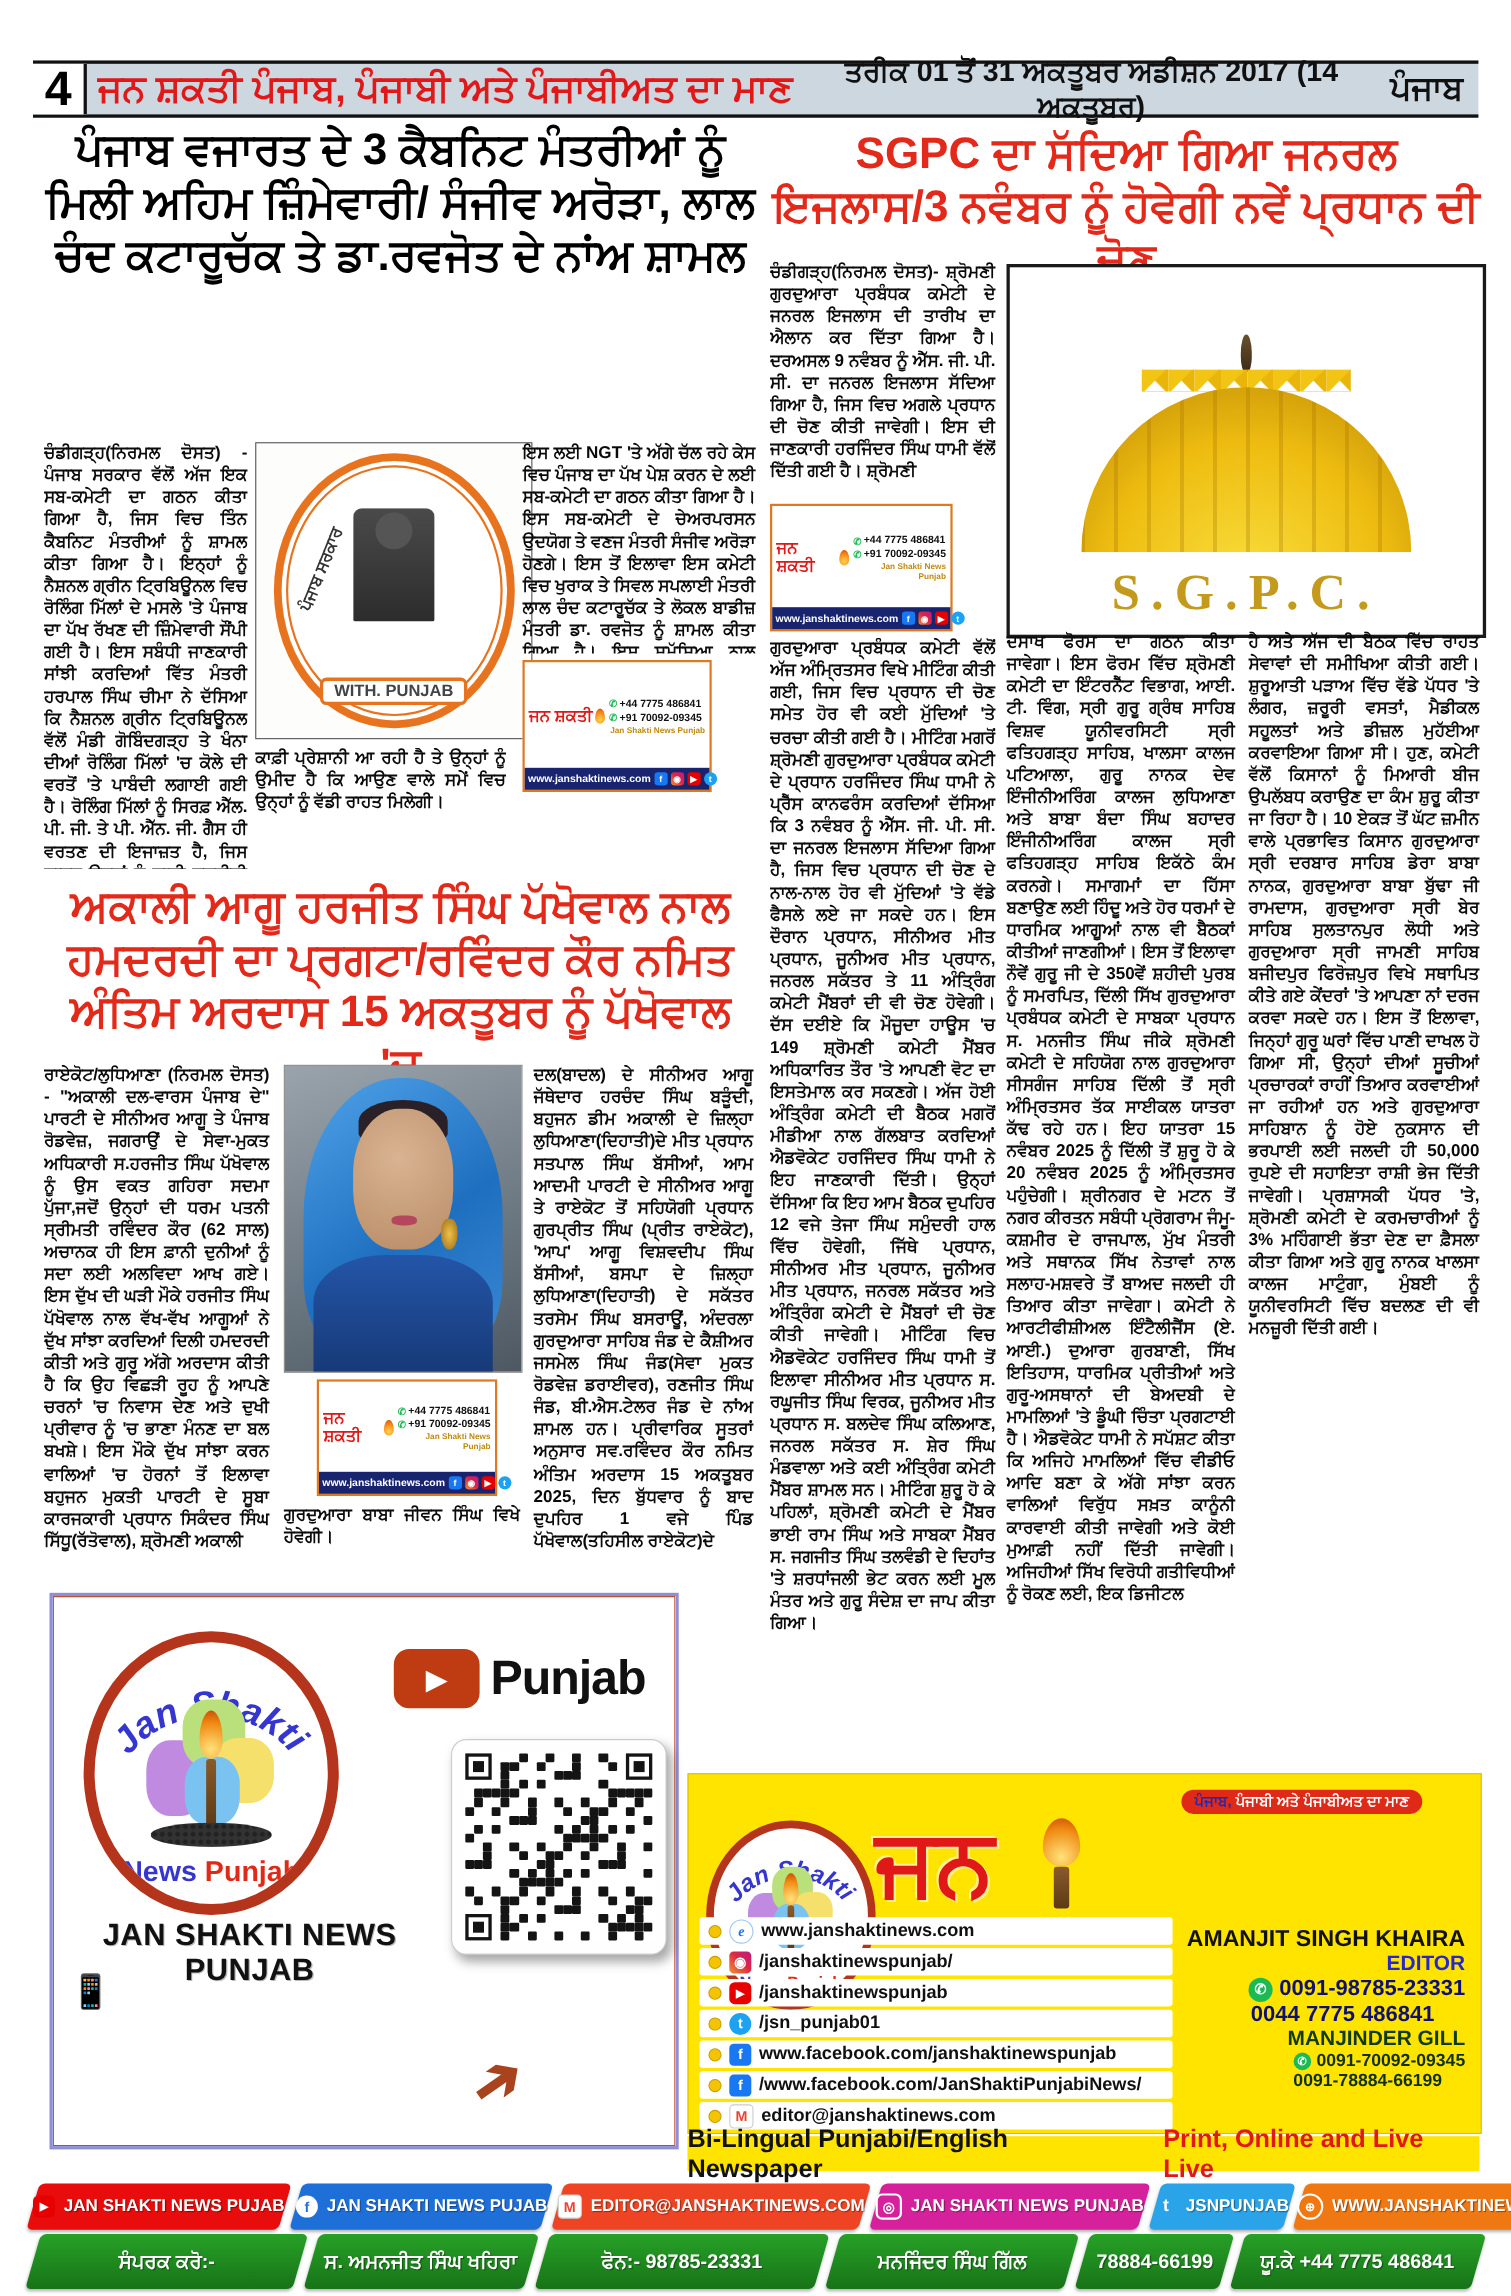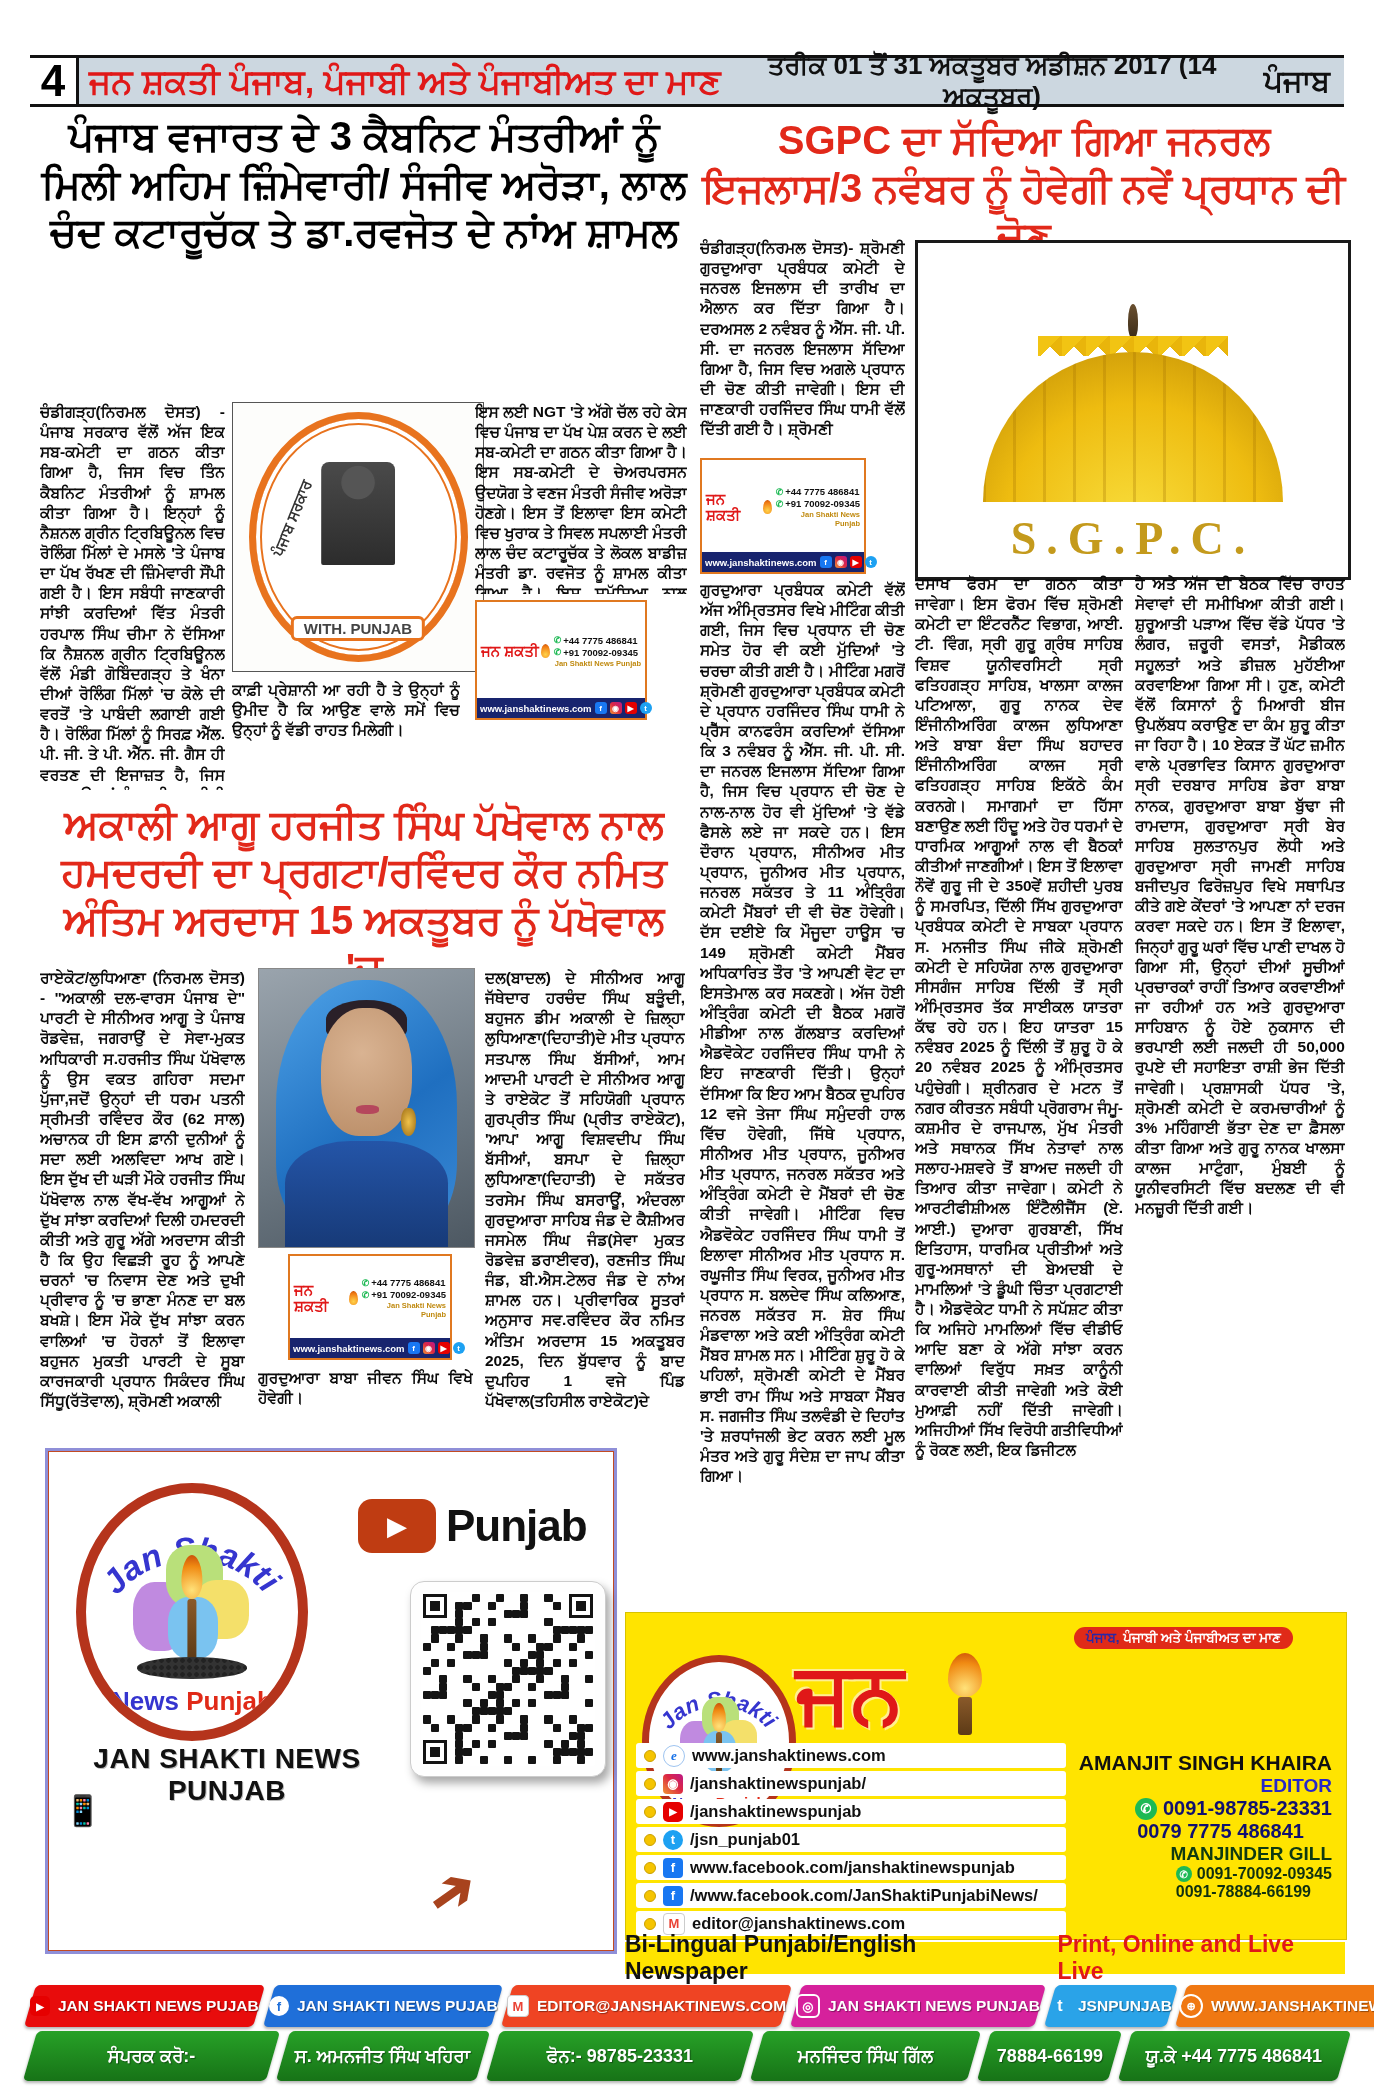--- a/index.html
+++ b/index.html
@@ -412,21 +412,21 @@
 
   <div class="sub-title pa" style="position:absolute;left:14px;top:292px;width:330px;text-align:center;">JAN SHAKTI NEWS PUNJAB</div>
   <div style="position:absolute;left:16px;top:342px;width:340px;display:flex;align-items:center;gap:8px;">
     <span class="phone-ic">📱</span>
   </div>
   <div class="scan-arrow" style="position:absolute;left:380px;top:408px;">➔</div>
 </div>
 
 <div class="abs headline red pa" style="left:700px;top:116px;width:648px;font-size:40px;">SGPC ਦਾ ਸੱਦਿਆ ਗਿਆ ਜਨਰਲ ਇਜਲਾਸ/3 ਨਵੰਬਰ ਨੂੰ ਹੋਵੇਗੀ ਨਵੇਂ ਪ੍ਰਧਾਨ ਦੀ ਚੋਣ</div>
 
-<div class="abs bcol pa" style="left:700px;top:238px;width:205px;height:215px;">ਚੰਡੀਗੜ੍ਹ(ਨਿਰਮਲ ਦੋਸਤ)- ਸ਼੍ਰੋਮਣੀ ਗੁਰਦੁਆਰਾ ਪ੍ਰਬੰਧਕ ਕਮੇਟੀ ਦੇ ਜਨਰਲ ਇਜਲਾਸ ਦੀ ਤਾਰੀਖ ਦਾ ਐਲਾਨ ਕਰ ਦਿੱਤਾ ਗਿਆ ਹੈ। ਦਰਅਸਲ 2 ਨਵੰਬਰ ਨੂੰ ਐੱਸ. ਜੀ. ਪੀ. ਸੀ. ਦਾ ਜਨਰਲ ਇਜਲਾਸ ਸੱਦਿਆ ਗਿਆ ਹੈ, ਜਿਸ ਵਿਚ ਅਗਲੇ ਪ੍ਰਧਾਨ ਦੀ ਚੋਣ ਕੀਤੀ ਜਾਵੇਗੀ। ਇਸ ਦੀ ਜਾਣਕਾਰੀ ਹਰਜਿੰਦਰ ਸਿੰਘ ਧਾਮੀ ਵੱਲੋਂ ਦਿੱਤੀ ਗਈ ਹੈ। ਸ਼੍ਰੋਮਣੀ</div>
+<div class="abs bcol pa" style="left:700px;top:238px;width:205px;height:215px;">ਚੰਡੀਗੜ੍ਹ(ਨਿਰਮਲ ਦੋਸਤ)- ਸ਼੍ਰੋਮਣੀ ਗੁਰਦੁਆਰਾ ਪ੍ਰਬੰਧਕ ਕਮੇਟੀ ਦੇ ਜਨਰਲ ਇਜਲਾਸ ਦੀ ਤਾਰੀਖ ਦਾ ਐਲਾਨ ਕਰ ਦਿੱਤਾ ਗਿਆ ਹੈ। ਦਰਅਸਲ 9 ਨਵੰਬਰ ਨੂੰ ਐੱਸ. ਜੀ. ਪੀ. ਸੀ. ਦਾ ਜਨਰਲ ਇਜਲਾਸ ਸੱਦਿਆ ਗਿਆ ਹੈ, ਜਿਸ ਵਿਚ ਅਗਲੇ ਪ੍ਰਧਾਨ ਦੀ ਚੋਣ ਕੀਤੀ ਜਾਵੇਗੀ। ਇਸ ਦੀ ਜਾਣਕਾਰੀ ਹਰਜਿੰਦਰ ਸਿੰਘ ਧਾਮੀ ਵੱਲੋਂ ਦਿੱਤੀ ਗਈ ਹੈ। ਸ਼੍ਰੋਮਣੀ</div>
 
 <div class="abs mini" style="left:700px;top:458px;width:162px;height:112px;">
   <div class="top">
     <div class="mlogo pa">
       <span>ਜਨ ਸ਼ਕਤੀ</span>
       <span class="flame"></span>
     </div>
     <div class="ph">
       <div class="row">
           <span class="wa">✆</span>
@@ -498,21 +498,21 @@
   <div class="subnp" style="left:300px;top:128px;position:absolute;">Punjabi Newspaper</div>
 
   <div class="rcol" style="right:14px;top:138px;width:260px;">
     <div class="ename">AMANJIT SINGH KHAIRA</div>
     <div class="etitle">EDITOR</div>
     <div class="ephone">
         <span class="wa-dot">✆</span>
         <span>0091-98785-23331</span>
       </div>
     <div class="ephone" style="padding-right:28px;">
-        <span>0079 7775 486841</span>
+        <span>0044 7775 486841</span>
       </div>
     <div class="mname">MANJINDER GILL</div>
     <div class="mphone">
         <span class="wa-dot" style="width:16px;height:16px;font-size:10px;">✆</span>
         <span>0091-70092-09345</span>
       </div>
     <div class="mphone" style="padding-right:21px;">
         <span>0091-78884-66199</span>
       </div>
   </div>

